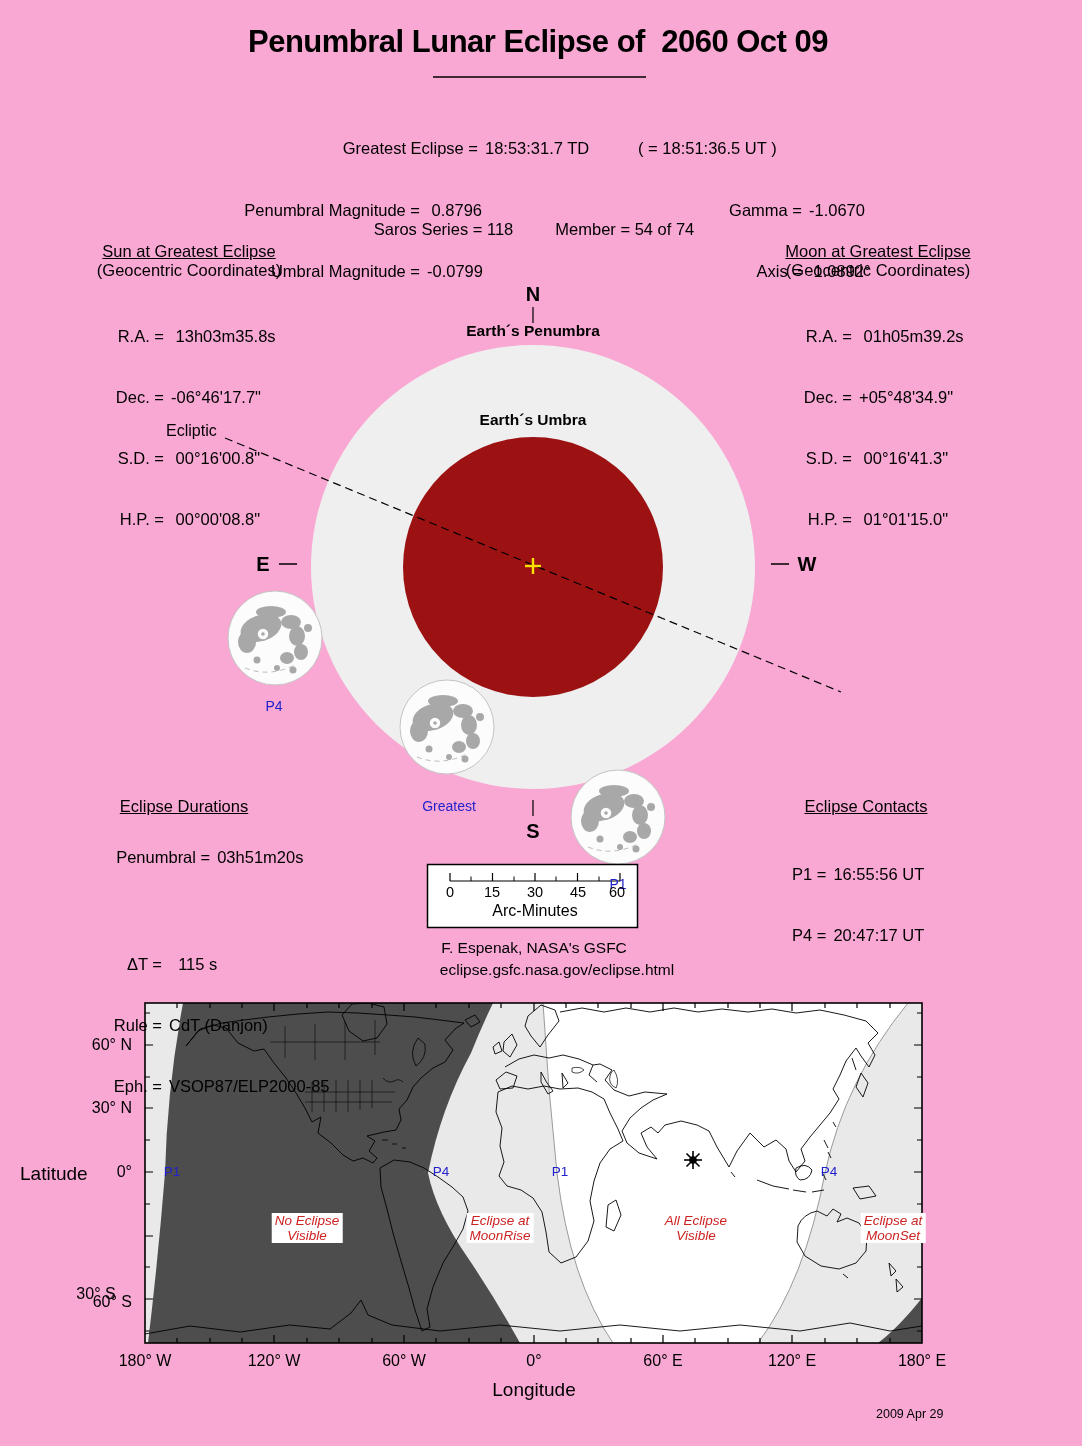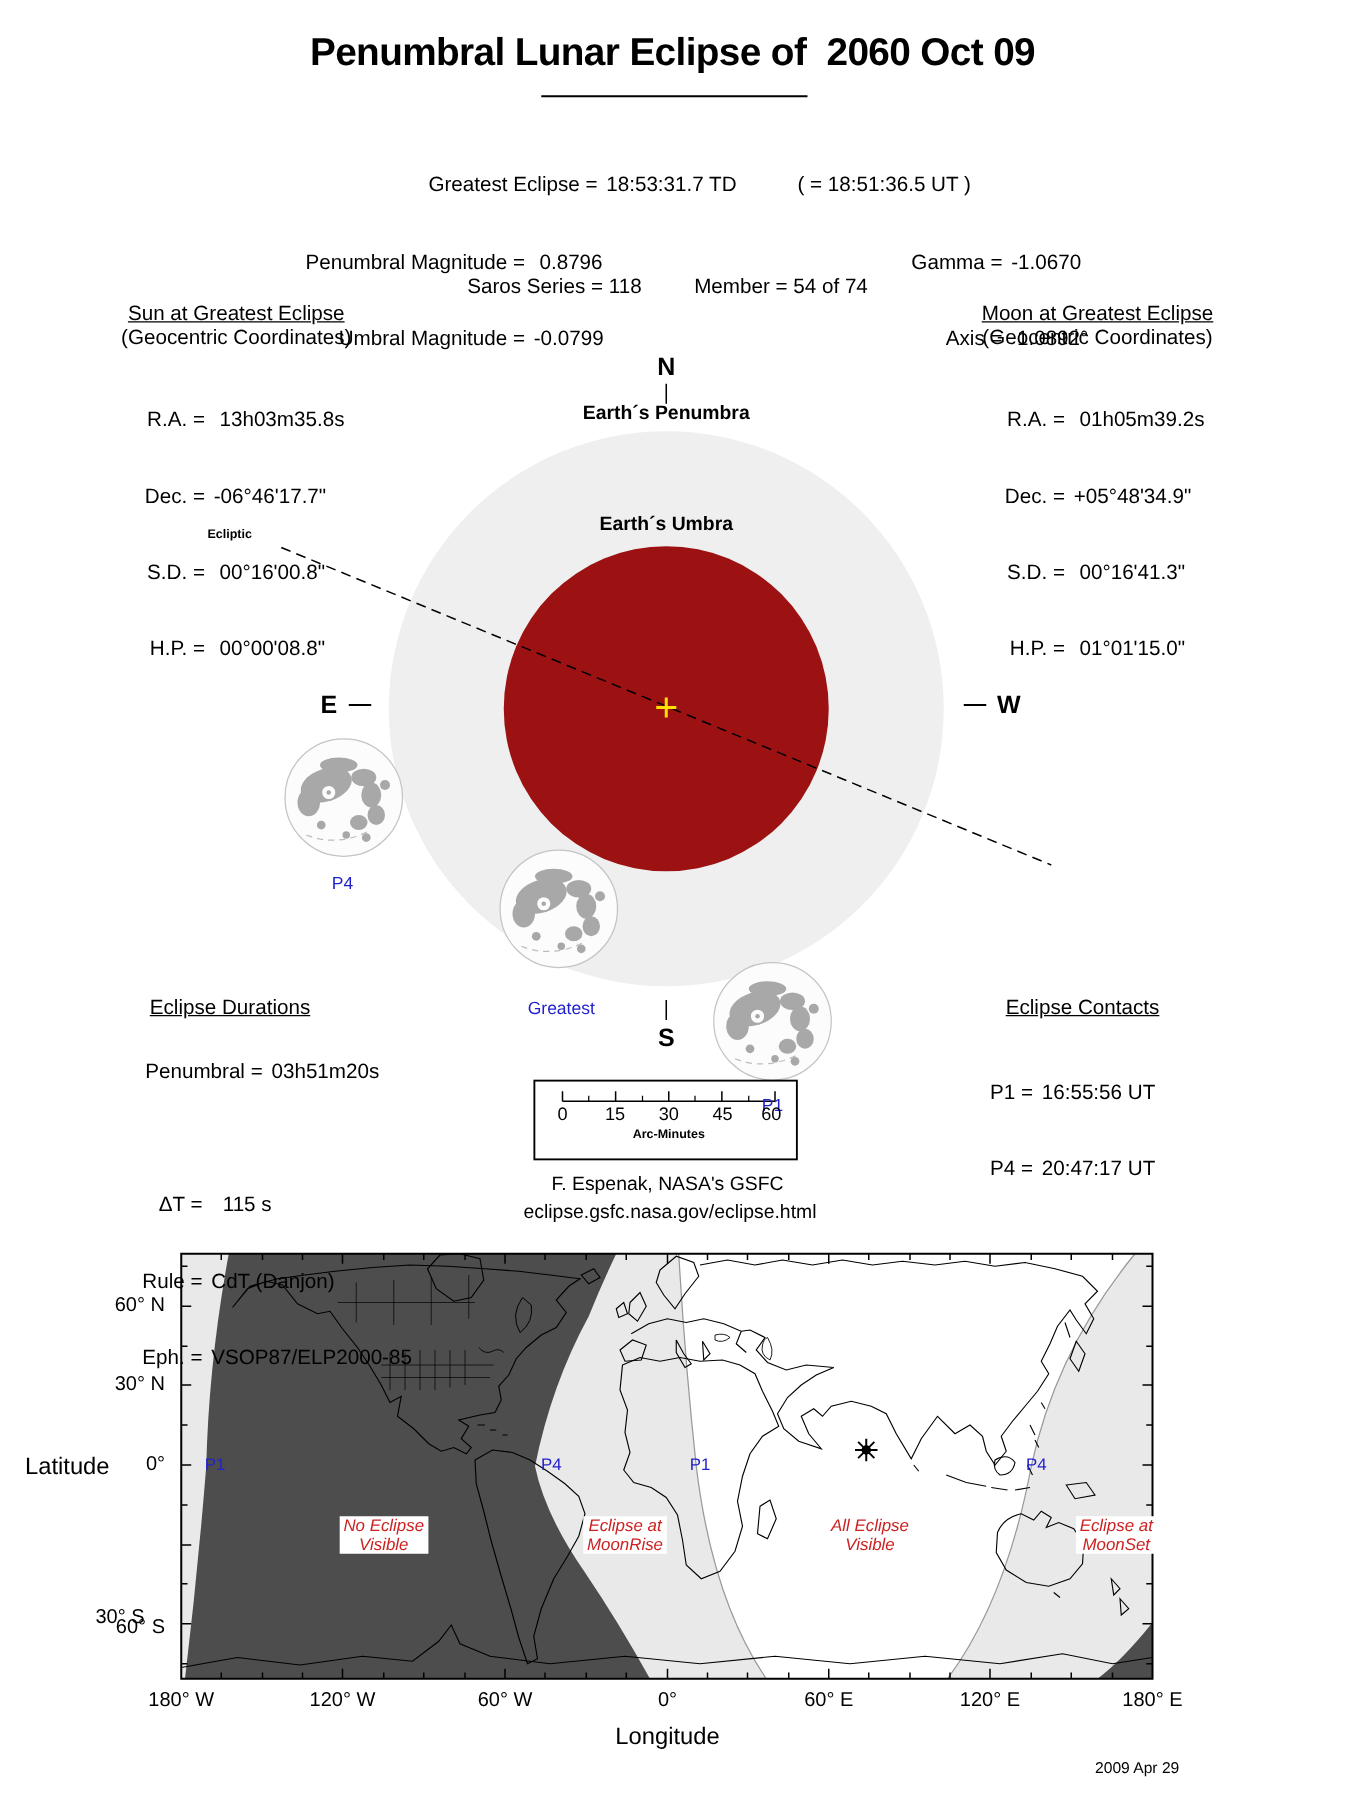--- a/index.html
+++ b/index.html
@@ -1,28 +1,28 @@
 <!DOCTYPE html>
 <html><head>
 <meta charset="utf-8">
 <style>
   html,body{margin:0;padding:0;background:#888;}
-  #canvas{position:relative;width:1082px;height:1446px;background:#ffffff;overflow:hidden;
+  #canvas{position:relative;width:1082px;height:1446px;background:#f9a8d4;overflow:hidden;
           font-family:"Liberation Sans", sans-serif;color:#000;}
   svg{position:absolute;left:0;top:0;z-index:1;}
   .t{position:absolute;z-index:2;white-space:pre;}
   .cx{transform:translateX(-50%);text-align:center;}
   .b{font-weight:bold;}
   .u{text-decoration:underline;}
   .i{}
   .bl{color:#2222CC;}
   .f12{font-size:12.5px;}
   .f14{font-size:14px;}
   .f145{font-size:14.5px;}
-  .f15{font-size:10px;font-weight:bold;}
+  .f15{font-size:16px;}
   .f155{font-size:15.5px;}
   .f16{font-size:16px;line-height:18px;}
   .f165{font-size:16.5px;}
   .f17{font-size:19px;}
   .f20{font-size:20px;font-weight:bold;}
   .f31{font-size:31px;font-weight:bold;letter-spacing:-0.5px;}
   .row{display:flex;line-height:23px;}
   .lab{display:inline-block;text-align:right;white-space:pre;}
   .val{white-space:pre;margin-left:7px;}
   .maplab{position:absolute;z-index:3;transform:translateX(-50%);text-align:center;
@@ -225,21 +225,21 @@
   <div class="row"><span>P4 =</span><span class="val">20:47:17 UT</span></div>
 </div>
 
 <div class="t f165" style="left:104px;top:915px">
   <div class="row"><span class="lab" style="width:58px">ΔT =</span><span class="val">  115 s</span></div>
   <div class="row"><span class="lab" style="width:58px">Rule =</span><span class="val">CdT (Danjon)</span></div>
   <div class="row"><span class="lab" style="width:58px">Eph. =</span><span class="val">VSOP87/ELP2000-85</span></div>
 </div>
 
 <div class="t f155 i cx" style="left:534px;top:939px">F. Espenak, NASA's GSFC</div>
-<div class="t f155 cx" style="left:536px;top:961px">eclipse.gsfc.nasa.gov/eclipse.html</div>
+<div class="t f155 cx" style="left:557px;top:961px">eclipse.gsfc.nasa.gov/eclipse.html</div>
 
 <div class="t f17" style="left:20px;top:1163px">Latitude</div>
 <div class="t f16" style="left:60px;top:1036px;width:72px;text-align:right">60° N</div>
 <div class="t f16" style="left:60px;top:1099px;width:72px;text-align:right">30° N</div>
 <div class="t f16" style="left:60px;top:1163px;width:72px;text-align:right">0°</div>
 <div class="t f16" style="left:60px;top:1285px;width:72px;text-align:center">30° S</div>
 <div class="t f16" style="left:60px;top:1293px;width:72px;text-align:right">60° S</div>
 <div class="t f16 cx" style="left:145px;top:1352px">180° W</div>
 <div class="t f16 cx" style="left:274px;top:1352px">120° W</div>
 <div class="t f16 cx" style="left:404px;top:1352px">60° W</div>

